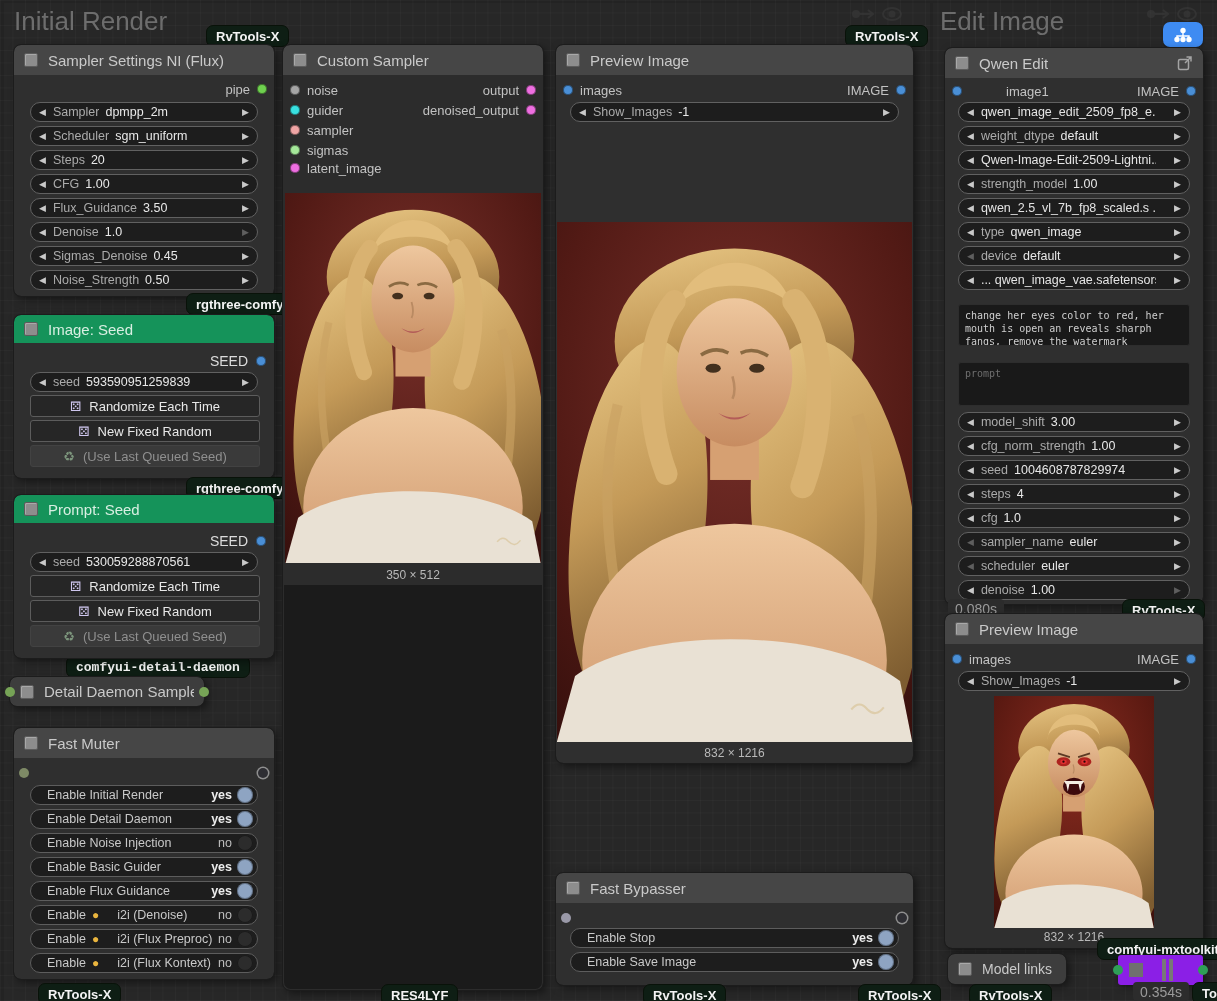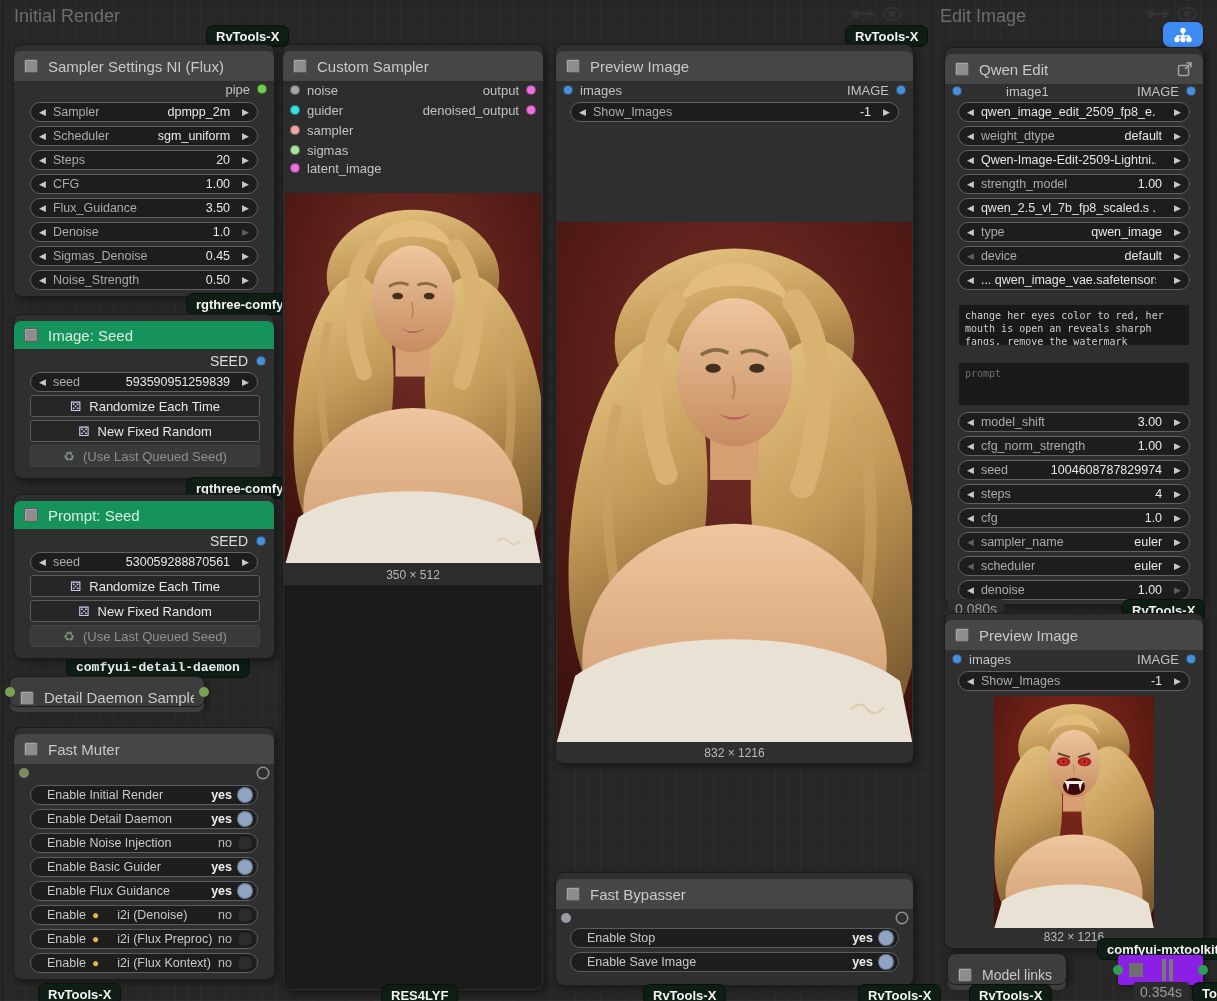--- a/index.html
+++ b/index.html
@@ -3,36 +3,36 @@
 <meta charset="utf-8">
 <style>
   html,body{margin:0;padding:0;background:#1b1b1b;}
   .stage{position:relative;width:1217px;height:1001px;overflow:hidden;
     background:
       linear-gradient(rgba(255,255,255,0.022) 1px,transparent 1px) 0 0/12.5px 12.5px,
       linear-gradient(90deg,rgba(255,255,255,0.022) 1px,transparent 1px) 0 0/12.5px 12.5px,
       #232323;
     font-family:"Liberation Sans",sans-serif;color:#ccc;}
   .group{position:absolute;background:rgba(150,150,150,0.045);}
-  .group-title{position:absolute;left:12px;top:4px;font-size:18px;color:#6d6d6d;white-space:nowrap;}
+  .group-title{position:absolute;left:12px;top:4px;font-size:26px;color:#6d6d6d;white-space:nowrap;}
   .node{position:absolute;background:#2f2f2f;border-radius:7px;box-shadow:3px 3px 9px rgba(0,0,0,.5);outline:1px solid #1c1c1c;}
-  .node-header{height:30px;border-radius:7px 7px 0 0;background:#464646;display:flex;align-items:center;gap:10px;padding:0 10px;font-size:15px;color:#c9c9c9;margin-top:6px;}
+  .node-header{height:30px;border-radius:7px 7px 0 0;background:#464646;display:flex;align-items:center;gap:10px;padding:0 10px;font-size:15px;color:#c9c9c9;}
   .node-header.green{background:#15935a;color:#d8efe2;}
   .collapse-sq{width:12px;height:12px;background:#8d8d8d;border:1px solid #5c5c5c;border-radius:2px;flex:none;box-shadow:inset 1px 1px 0 rgba(255,255,255,.25);}
   .node-title{white-space:nowrap;overflow:hidden;}
   .slot{position:absolute;height:14px;display:flex;align-items:center;gap:7px;font-size:13px;color:#c2c2c2;white-space:nowrap;}
   .slot.in{left:7px;}
   .slot.out{right:7px;flex-direction:row-reverse;}
   .dot{width:10px;height:10px;border-radius:50%;background:#999;box-shadow:inset 0 0 0 1px rgba(0,0,0,.45);flex:none;}
   .widget{position:absolute;height:20px;background:#1d1d1d;border:1px solid #616161;border-radius:10px;display:flex;align-items:center;padding:0 8px;box-sizing:border-box;font-size:12.5px;white-space:nowrap;}
   .arr{font-size:9px;color:#c9c9c9;line-height:1;flex:none;}
   .arr.dim{color:#5e5e5e;}
   .wlabel{color:#ababab;margin-left:7px;overflow:hidden;}
   .wlabel.bright{color:#e4e4e4;}
-  .wvalue{flex:1;text-align:right;margin-right:12px;padding-left:6px;color:#e8e8e8;overflow:hidden;}
+  .wvalue{flex:1;text-align:left;margin-right:12px;padding-left:6px;color:#e8e8e8;overflow:hidden;}
   .toggle{position:absolute;height:20px;background:#1d1d1d;border:1px solid #5d5d5d;border-radius:10px;display:flex;align-items:center;padding:0 4px 0 8px;box-sizing:border-box;font-size:12.5px;}
   .tlabel{color:#c9c9c9;margin-left:8px;white-space:nowrap;}
   .ydot{font-size:12px;color:#eab53e;margin-left:6px;line-height:1;}
   .t2{margin-left:18px;}
   .tval{margin-left:auto;margin-right:5px;color:#ececec;font-weight:bold;}
   .knob{width:16px;height:16px;border-radius:50%;flex:none;}
   .state-yes .knob{background:#8ea4c2;box-shadow:inset 0 0 0 1px rgba(0,0,0,.3);}
   .state-no .knob{background:#2c2c2c;box-shadow:inset 0 0 0 1px #1a1a1a;}
   .state-no .tval{color:#bdbdbd;font-weight:normal;}
   .seedrow{position:absolute;right:16px;display:flex;align-items:center;gap:8px;font-size:14px;color:#dcdcdc;}

